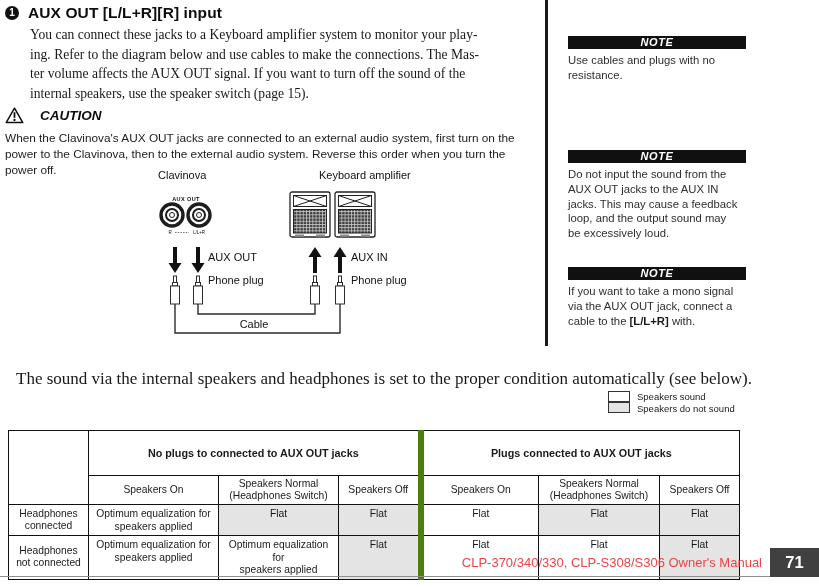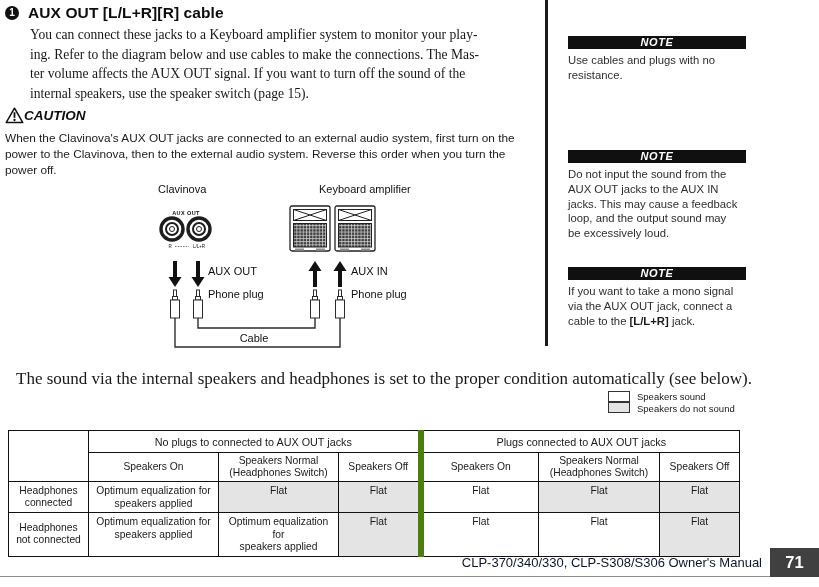--- a/index.html
+++ b/index.html
@@ -9,27 +9,27 @@
 
   
   .section-head{position:absolute;left:5px;top:4px;display:flex;align-items:center;gap:9px;}
   .badge{width:14px;height:14px;border-radius:50%;background:#101010;color:#fff;
          font-weight:bold;font-size:10px;line-height:14px;text-align:center;flex:0 0 auto;}
   .title{margin:0;font-size:15.5px;font-weight:bold;color:#0d0d0d;letter-spacing:.1px;}
 
   .intro{position:absolute;left:30px;top:25px;width:522px;margin:0;font-size:13.6px;
          line-height:19.6px;white-space:pre-line;color:#181818;}
 
-  .caution-head{position:absolute;left:5px;top:107px;display:flex;align-items:center;gap:0;}
+  .caution-head{position:absolute;left:5px;top:107px;display:flex;align-items:center;gap:16px;}
   .caution-label{font-weight:bold;font-style:italic;font-size:13.5px;color:#0d0d0d;}
   .caution-text{position:absolute;left:5px;top:131px;width:545px;margin:0;font-size:11.8px;
                 line-height:15.8px;white-space:pre-line;color:#1c1c1c;}
 
   
-  .diagram{position:absolute;left:150px;top:183px;width:290px;height:172px;}
+  .diagram{position:absolute;left:150px;top:169px;width:290px;height:172px;}
   .dlabel{position:absolute;top:0;font-size:11px;color:#111;}
   .clavinova-label{left:8px;}
   .amp-label{left:130px;padding-left:39px;}
   .dsvg{position:absolute;left:0;top:14px;}
   .dtext{font-family:"Liberation Sans",sans-serif;font-size:11px;fill:#111;}
   .tiny{font-family:"Liberation Sans",sans-serif;font-size:5.5px;font-weight:bold;fill:#111;letter-spacing:.4px;}
   .tiny2{font-family:"Liberation Sans",sans-serif;font-size:4.5px;fill:#111;}
 
   
   .divider{position:absolute;left:545px;top:0;width:2.5px;height:346px;background:#1b1b1b;}
@@ -47,41 +47,41 @@
   .swatch{width:22px;height:11px;border:1px solid #333;box-sizing:border-box;flex:0 0 auto;}
   .swatch.sound{background:#ffffff;}
   .swatch.nosound{background:#e4e4e4;margin-top:-1px;}
   .legend-label{font-size:9.5px;color:#1a1a1a;margin-left:7px;white-space:nowrap;}
 
   
   .cond-table{position:absolute;left:8px;top:430px;width:731px;border-collapse:collapse;
               border:1.5px solid #111;table-layout:fixed;font-size:10.3px;color:#1a1a1a;}
   .cond-table th,.cond-table td{border:1px solid #111;text-align:center;padding:2px 3px;
               white-space:pre-line;font-weight:normal;box-sizing:border-box;}
-  .cond-table th.group{font-weight:normal;font-size:10.8px;height:22px;padding:4px;}
+  .cond-table th.group{font-weight:bold;font-size:10.8px;height:22px;padding:16px;}
   .cond-table th.sub{height:27px;vertical-align:middle;line-height:12px;}
   .cond-table th.rowlabel{vertical-align:middle;line-height:12px;}
   .cond-table td{vertical-align:top;padding-top:3px;line-height:12.5px;height:27px;}
   .cond-table td.nosound{background:#e4e4e4;}
   .cond-table .groupsep{border-left:6px solid #4d7c0f;}
 
   
   .footer-rule{position:absolute;left:0;top:576px;width:819px;height:1px;background:#8d8d8d;}
-  .footer-text{position:absolute;right:57px;top:555px;font-size:13px;color:#0f172a;}
+  .footer-text{position:absolute;right:57px;top:555px;font-size:13px;color:#ef4444;}
   .page-number{position:absolute;left:770px;top:548px;width:49px;height:29px;background:#404040;
                color:#fff;font-weight:bold;font-size:16.5px;line-height:29px;text-align:center;z-index:2;}
 </style>
 </head>
 <body>
 
 <div class="page">
 
   <div class="section-head">
     <span class="badge">1</span>
-    <h1 class="title">AUX OUT [L/L+R][R] cable</h1>
+    <h1 class="title">AUX OUT [L/L+R][R] input</h1>
   </div>
 
   <p class="intro serif">You can connect these jacks to a Keyboard amplifier system to monitor your play-
 ing. Refer to the diagram below and use cables to make the connections. The Mas-
 ter volume affects the AUX OUT signal. If you want to turn off the sound of the
 internal speakers, use the speaker switch (page 15).</p>
 
   <div class="caution-head">
     <svg width="19" height="17" viewBox="0 0 19 17">
       <path d="M9.5 1.2 L17.8 15.6 H1.2 Z" fill="none" stroke="#111" stroke-width="1.5" stroke-linejoin="round"></path>
@@ -207,21 +207,21 @@
 AUX OUT jacks to the AUX IN
 jacks. This may cause a feedback
 loop, and the output sound may
 be excessively loud.</div>
   </div>
 
   <div class="note" style="top:267px">
     <div class="note-bar">NOTE</div>
     <div class="note-text"><span>If you want to take a mono signal
 via the AUX OUT jack, connect a
-cable to the </span><b>[L/L+R]</b><span> jack.</span></div>
+cable to the </span><b>[L/L+R]</b><span> with.</span></div>
   </div>
 
   <p class="auto-text serif">The sound via the internal speakers and headphones is set to the proper condition automatically (see below).</p>
 
   <div class="legend">
     <div class="legend-row">
       <span class="swatch sound"></span>
       <span class="legend-label">Speakers sound</span>
     </div>
     <div class="legend-row">

